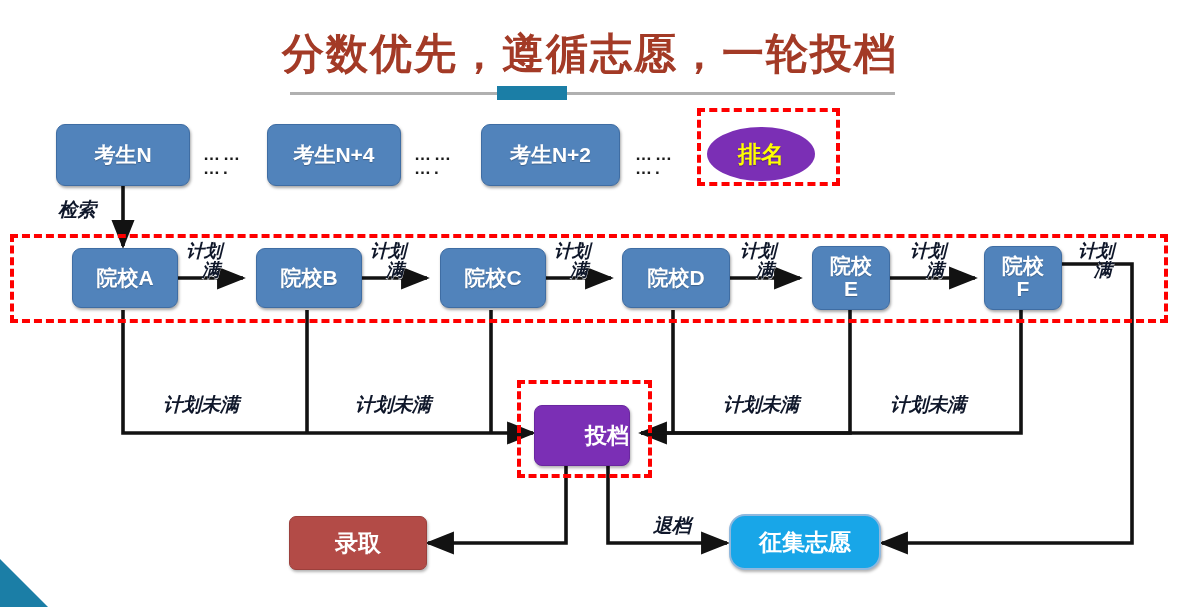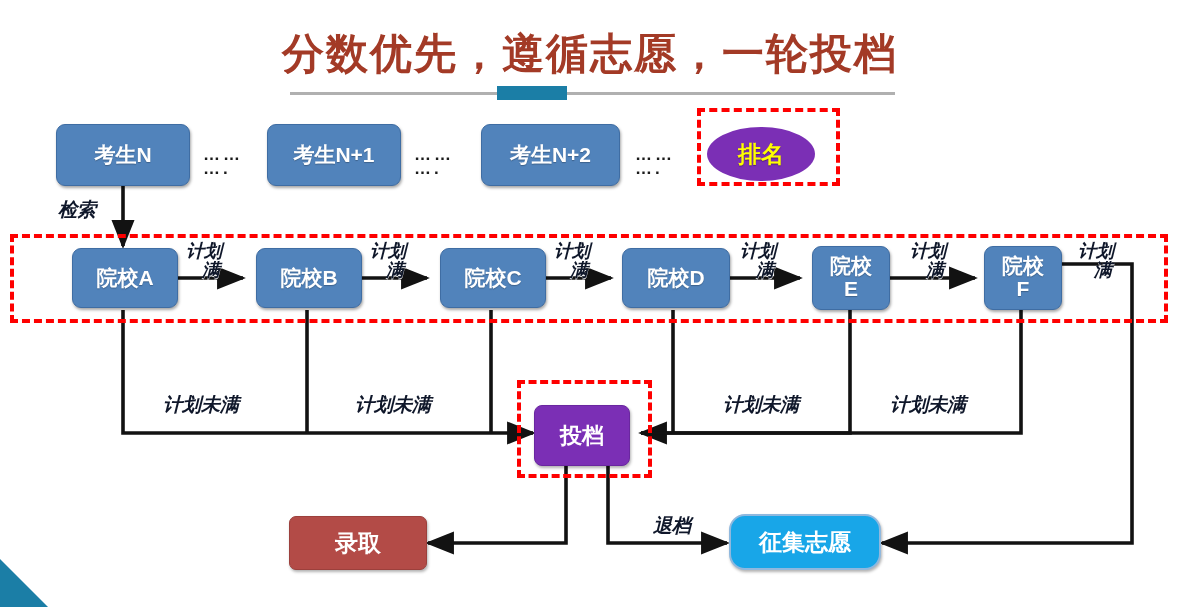--- a/index.html
+++ b/index.html
@@ -87,20 +87,21 @@
     font-size: 21px;
     box-shadow: 1px 2px 3px rgba(0,0,0,0.35);
     text-shadow: 0 1px 1px rgba(0,0,0,0.25);
   }
   .node-purple-rect {
     background: #7b2fb5;
     border: 1px solid #6a27a0;
     border-radius: 8px;
     font-size: 22px;
     box-shadow: 1px 2px 3px rgba(0,0,0,0.3);
+    justify-content: flex-end;
   }
   .node-red {
     background: #b34b47;
     border: 1px solid #9c403c;
     border-radius: 7px;
     font-size: 23px;
     box-shadow: 1px 2px 3px rgba(0,0,0,0.3);
   }
   .node-cyan {
     background: #18a6e8;
@@ -201,21 +202,21 @@
   <div class="node node-blue" style="left:56px; top:124px; width:134px; height:62px;">
     <span>考生N</span>
   </div>
 
   <div class="dots" style="left:203px; top:148px;">
     <div>……</div>
     <div>….</div>
   </div>
 
   <div class="node node-blue" style="left:267px; top:124px; width:134px; height:62px;">
-    <span>考生N+1</span>
+    <span>考生N+4</span>
   </div>
 
   <div class="dots" style="left:414px; top:148px;">
     <div>……</div>
     <div>….</div>
   </div>
 
   <div class="node node-blue" style="left:481px; top:124px; width:139px; height:62px;">
     <span>考生N+2</span>
   </div>

